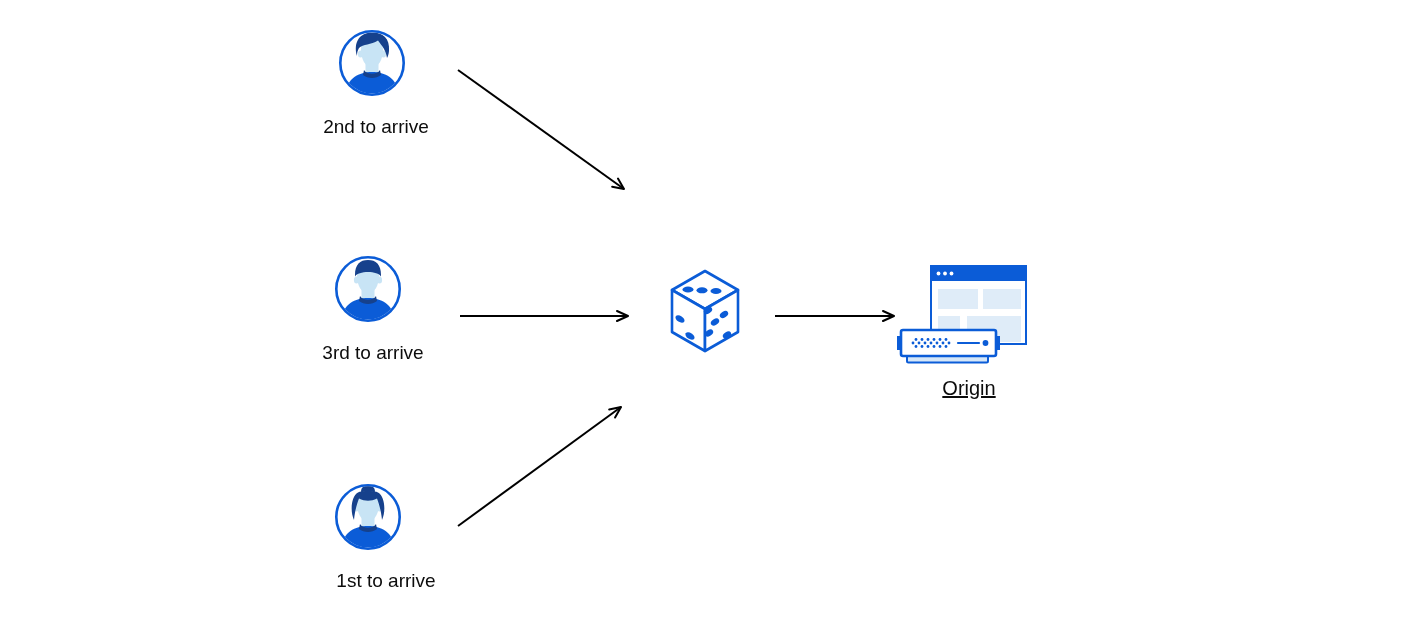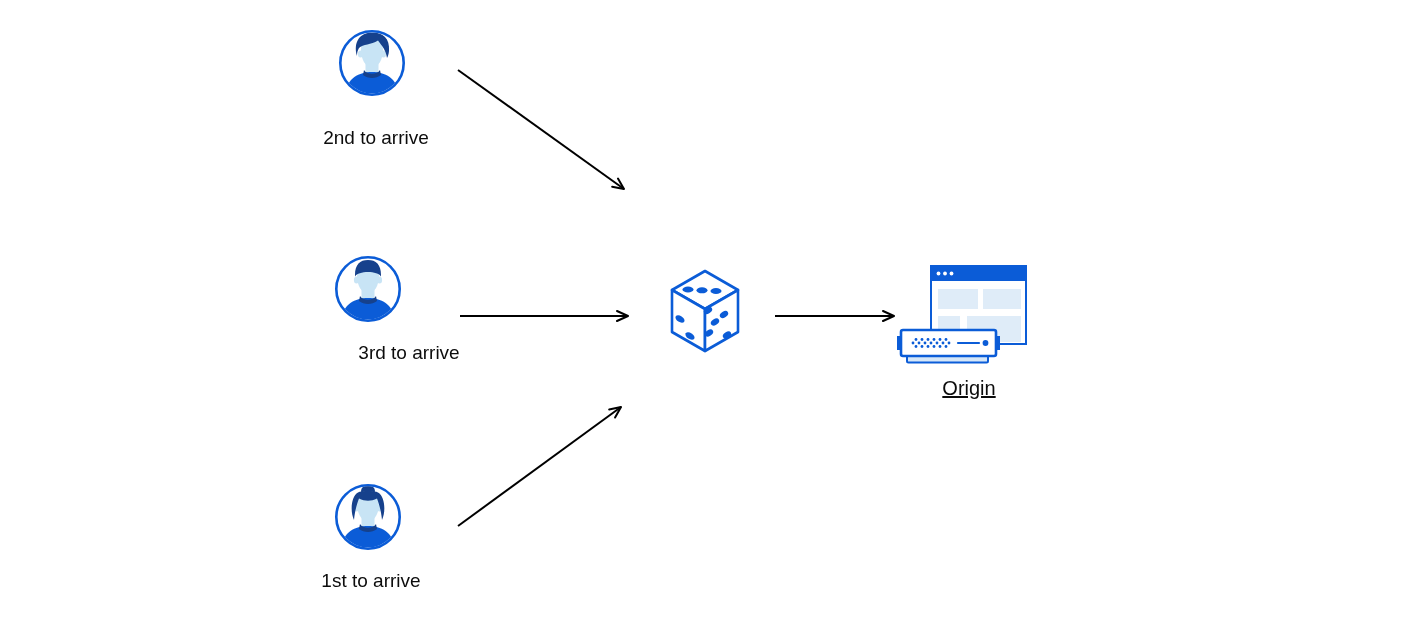--- a/index.html
+++ b/index.html
@@ -51,42 +51,42 @@
         <rect x="27.5" y="28" width="13" height="17" fill="#c8e4f5"></rect>
         <path d="M6,68 C8,50 20,43 34,43 C48,43 60,50 62,68 Z" fill="#0b5cd7"></path>
         <path d="M26,41 C29,46 39,46 42,41 L43,46 C38,50 30,50 25,46 Z" fill="#16418c"></path>
         <ellipse cx="22.5" cy="25" rx="2.6" ry="3.6" fill="#c8e4f5"></ellipse>
         <ellipse cx="45.5" cy="25" rx="2.6" ry="3.6" fill="#c8e4f5"></ellipse>
         <path d="M23,21 C23,12 27.5,8 34,8 C40.5,8 45,12 45,21 C45,30 40.5,38.5 34,38.5 C27.5,38.5 23,30 23,21 Z" fill="#c8e4f5"></path>
         <path d="M19,27 C15,13 22,3.5 34,3.5 C45,3.5 52,9 51,22 C50.7,25 50,27.5 49,29 C48,21 44,17 40,11.5 C33,16 25,15 21,19 C19.5,21.5 19,24 19,27 Z" fill="#16418c"></path>
       </g>
     </svg>
   </div>
-  <div class="node-label" style="left:376px;top:116px;margin-top:11px;">2nd to arrive</div>
+  <div class="node-label" style="left:376px;top:116px;">2nd to arrive</div>
 
   <div class="node" style="left:334px;top:255px;">
     <svg width="68" height="68" viewBox="0 0 68 68">
       <defs>
           <clipPath id="clipB">
             <circle cx="34" cy="34" r="30.5"></circle>
           </clipPath>
         </defs>
       <circle cx="34" cy="34" r="31.7" fill="#ffffff" stroke="#0b5cd7" stroke-width="2.6"></circle>
       <g clip-path="url(#clipB)">
         <rect x="27.5" y="28" width="13" height="17" fill="#c8e4f5"></rect>
         <path d="M6,68 C8,50 20,43 34,43 C48,43 60,50 62,68 Z" fill="#0b5cd7"></path>
         <path d="M26,41 C29,46 39,46 42,41 L43,46 C38,50 30,50 25,46 Z" fill="#16418c"></path>
         <ellipse cx="22.5" cy="25" rx="2.6" ry="3.6" fill="#c8e4f5"></ellipse>
         <ellipse cx="45.5" cy="25" rx="2.6" ry="3.6" fill="#c8e4f5"></ellipse>
         <path d="M23,21 C23,12 27.5,8 34,8 C40.5,8 45,12 45,21 C45,30 40.5,38.5 34,38.5 C27.5,38.5 23,30 23,21 Z" fill="#c8e4f5"></path>
         <path d="M21,20 C21,9.5 26,5 34,5 C42,5 47,9.5 47,20 L47,21.5 C44,15.5 24,15.5 21,21.5 Z" fill="#16418c"></path>
       </g>
     </svg>
   </div>
-  <div class="node-label" style="left:373px;top:342px;margin-left:36px;">3rd to arrive</div>
+  <div class="node-label" style="left:373px;top:342px;">3rd to arrive</div>
 
   <div class="node" style="left:334px;top:483px;">
     <svg width="68" height="68" viewBox="0 0 68 68">
       <defs>
           <clipPath id="clipC">
             <circle cx="34" cy="34" r="30.5"></circle>
           </clipPath>
         </defs>
       <circle cx="34" cy="34" r="31.7" fill="#ffffff" stroke="#0b5cd7" stroke-width="2.6"></circle>
       <g clip-path="url(#clipC)">
@@ -95,21 +95,21 @@
         <rect x="27.5" y="28" width="13" height="17" fill="#c8e4f5"></rect>
         <path d="M6,68 C8,50 20,43 34,43 C48,43 60,50 62,68 Z" fill="#0b5cd7"></path>
         <path d="M26,41 C29,46 39,46 42,41 L43,46 C38,50 30,50 25,46 Z" fill="#16418c"></path>
         <ellipse cx="22.5" cy="25" rx="2.6" ry="3.6" fill="#c8e4f5"></ellipse>
         <ellipse cx="45.5" cy="25" rx="2.6" ry="3.6" fill="#c8e4f5"></ellipse>
         <path d="M23,21 C23,12 27.5,8 34,8 C40.5,8 45,12 45,21 C45,30 40.5,38.5 34,38.5 C27.5,38.5 23,30 23,21 Z" fill="#c8e4f5"></path>
         <path d="M20,37 C16,29 17,13 24,9.5 C27,7.5 41,7.5 44,9.5 C51,13 52,29 48,37 C47,27 45,21 43,15.5 C37,18.5 31,18.5 25,15.5 C23,21 21,27 20,37 Z" fill="#16418c"></path>
       </g>
     </svg>
   </div>
-  <div class="node-label" style="left:371px;top:570px;">1st to arrive</div>
+  <div class="node-label" style="left:386px;top:570px;">1st to arrive</div>
 
   <div class="node" style="left:668px;top:268px;">
     <svg width="74" height="86" viewBox="0 0 74 86">
       <g fill="#ffffff" stroke="#0b5cd7" stroke-width="2.6" stroke-linejoin="round">
         <path d="M37,3 L70,22 L37,41 L4,22 Z"></path>
         <path d="M4,22 L37,41 L37,83 L4,64 Z"></path>
         <path d="M70,22 L37,41 L37,83 L70,64 Z"></path>
       </g>
       <g fill="#0b5cd7">
         <ellipse cx="20" cy="21.5" rx="5.5" ry="3"></ellipse>

